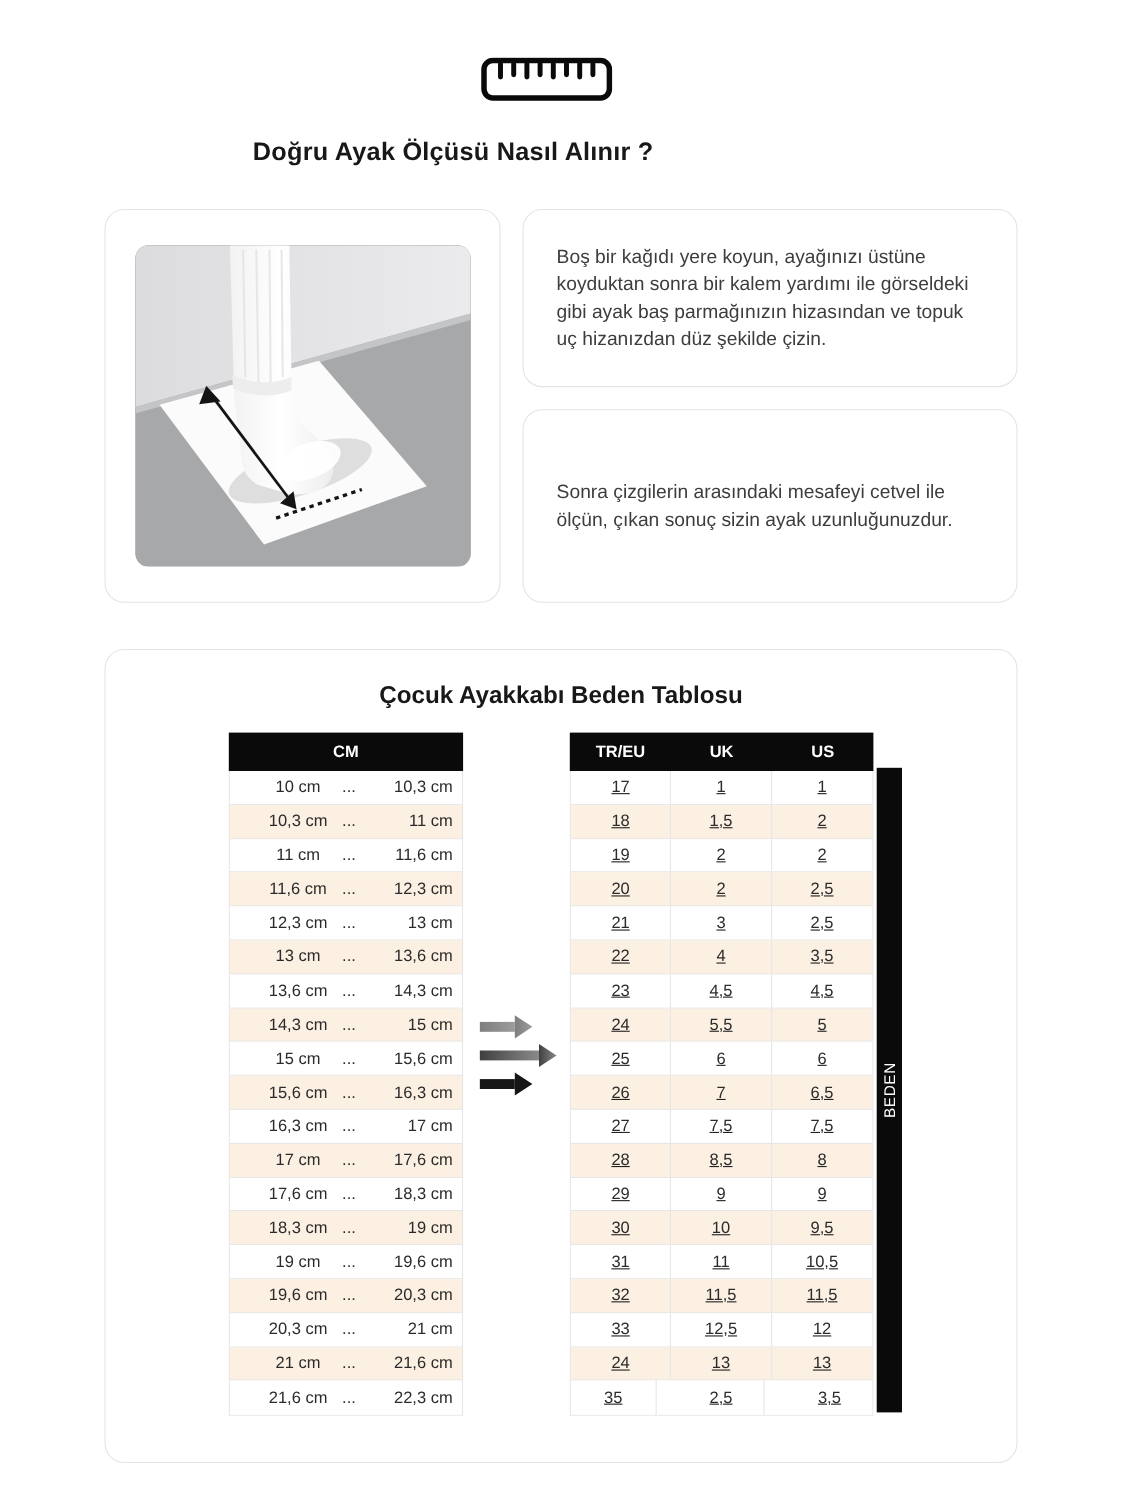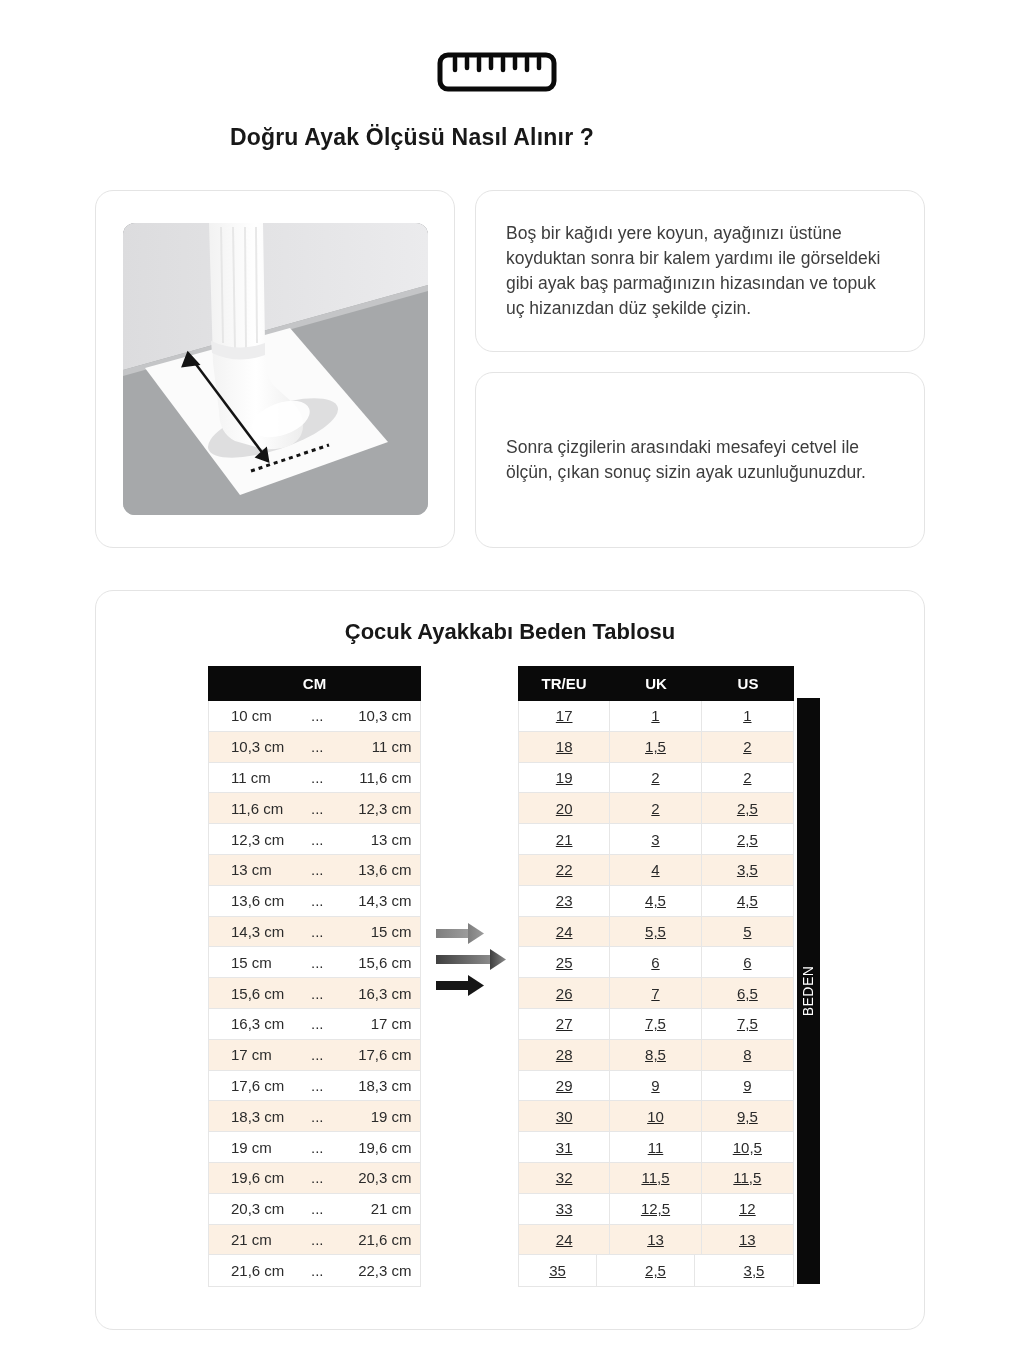--- a/index.html
+++ b/index.html
@@ -54,21 +54,21 @@
   .cm-table { position:absolute; left:112px; top:75px; width:213px; }
   .cm-body { border:1px solid #e6e6e6; border-top:none; }
   .cm-row {
     display:grid; grid-template-columns:90px 1fr 90px;
     align-items:center; height:30.8px; padding:0 12px;
     background:#fff; border-bottom:1px solid #e6e6e6;
     font-size:15px; color:#2b2b2b;
   }
   .cm-row:last-child { border-bottom:none; }
   .cm-row.alt { background:#fcf0e3; }
-  .cm-min { text-align:left; padding-left:10px; }
+  .cm-min { text-align:center; padding-left:10px; }
   .cm-dots { text-align:center; color:#2b2b2b; }
   .cm-max { text-align:right; padding-right:2px; }
 
   
   .arrows-wrap { position:absolute; left:340px; top:330px; width:80px; height:78px; }
 
   
   .size-table { position:absolute; left:422px; top:75px; width:276px;border-radius:23px; }
   .size-head { display:grid; grid-template-columns:1fr 1fr 1fr; background:#0a0a0a; height:35px; }
   .size-head span {

